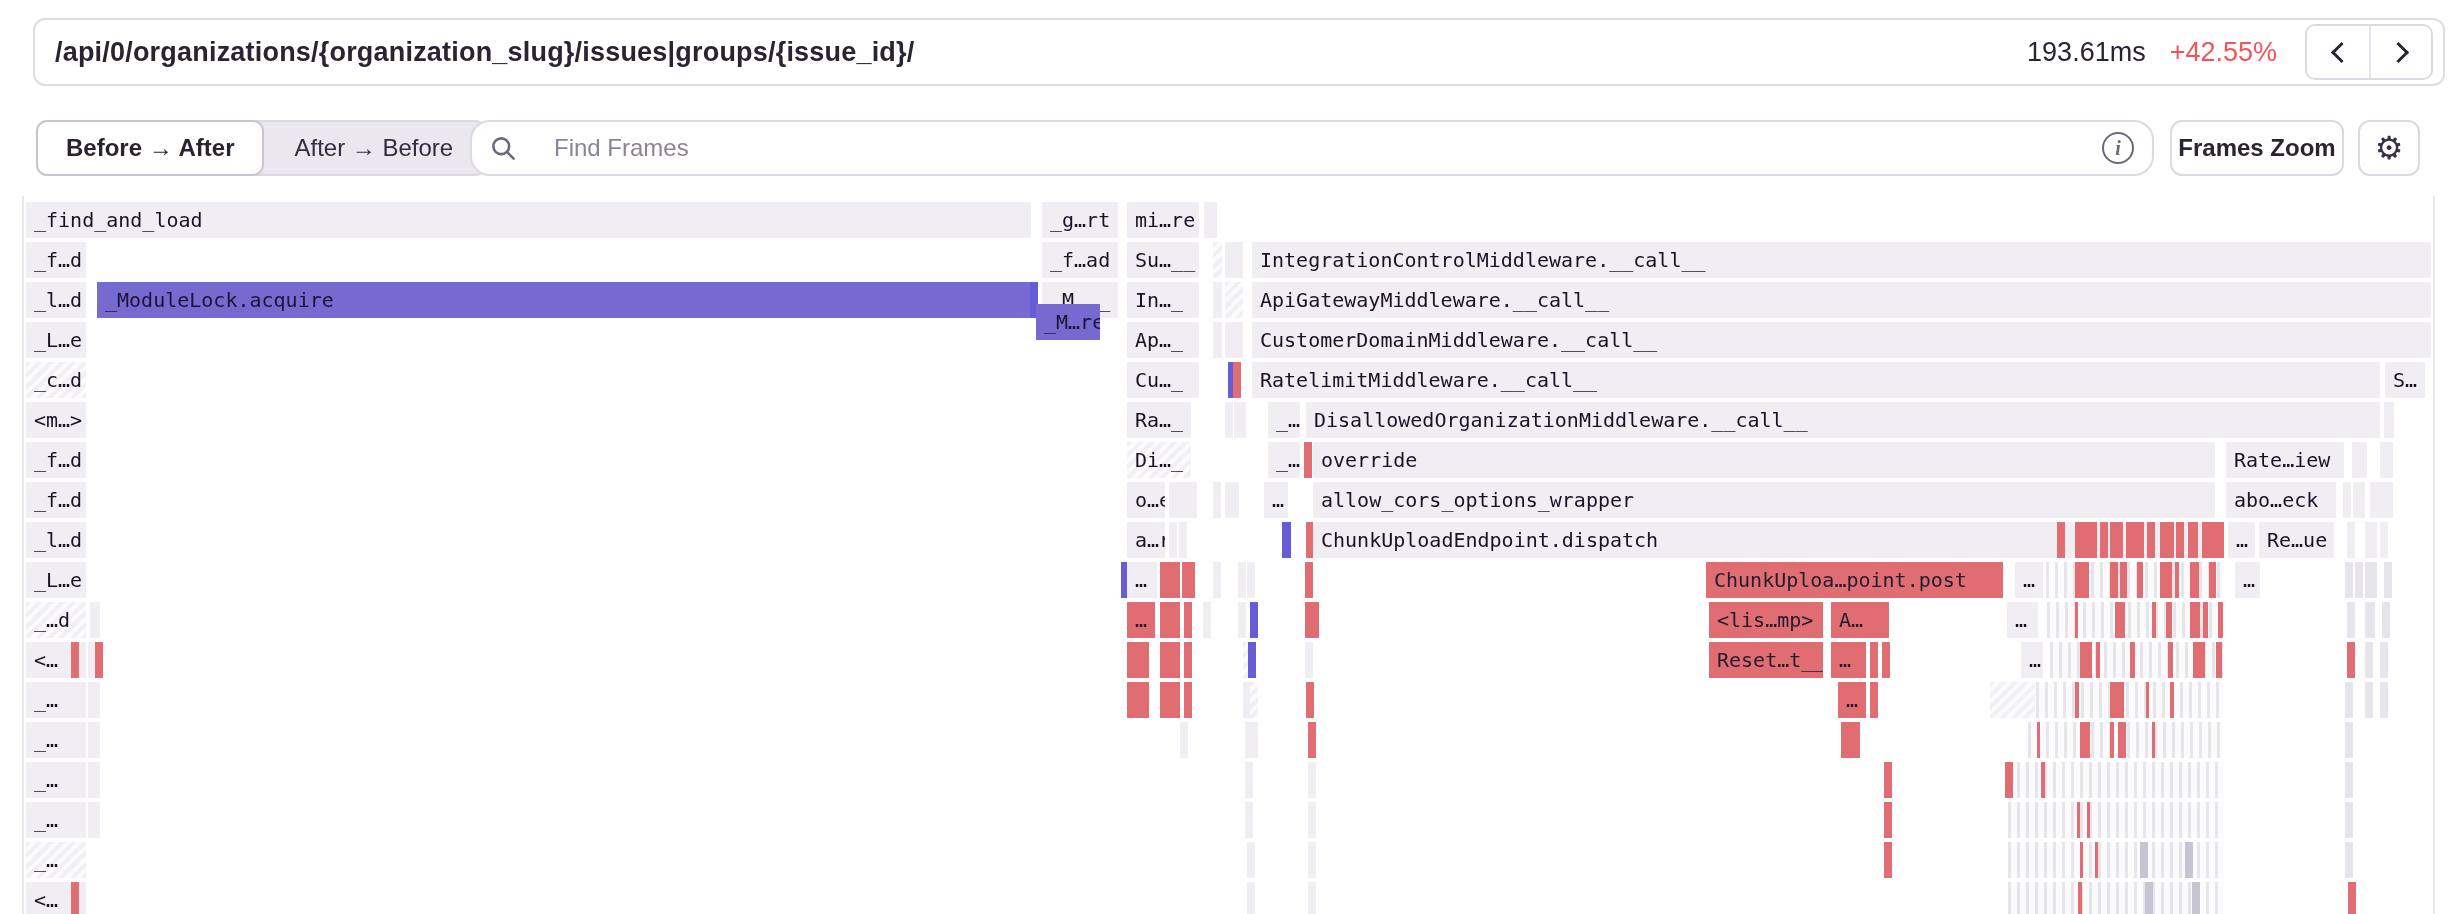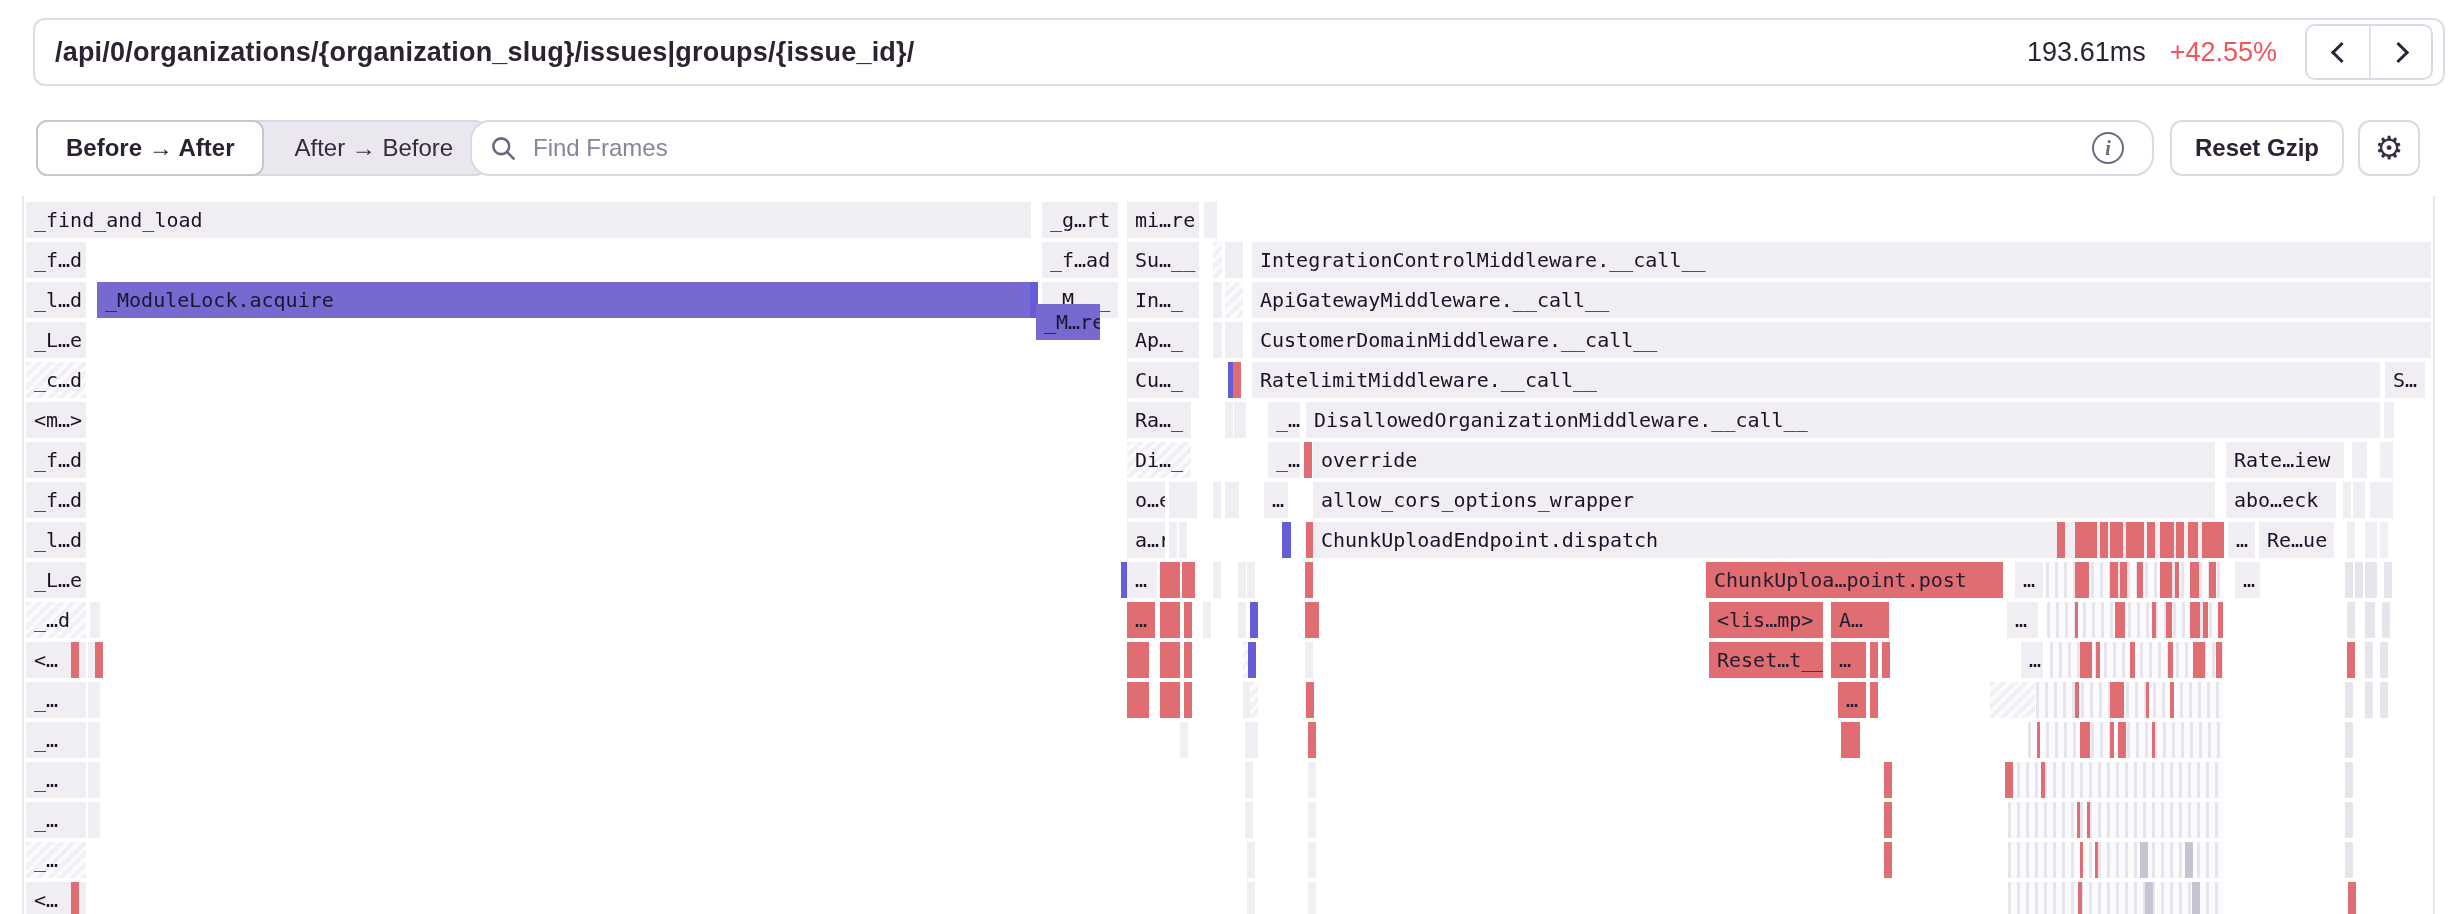--- a/index.html
+++ b/index.html
@@ -42,21 +42,21 @@
     padding:0 28px; font-weight:700; font-size:24px;
     display:flex; align-items:center; cursor:pointer; white-space:nowrap;
   }
   .seg-off {
     padding:0 32px; font-size:24px; color:#352b42;
     display:flex; align-items:center; cursor:pointer; white-space:nowrap;
   }
   .search {
     position:absolute; left:470px; top:120px; width:1684px; height:56px;
     border:2px solid #dcd8e4; border-radius:20px; background:#fff;
-    display:flex; align-items:center; padding:0 28px 0 18px;
+    display:flex; align-items:center; padding:0 18px 0 18px;gap:21px;
   }
   .search input {
     flex:1; border:none; outline:none; font-size:24px; margin-left:14px;
     font-family:"Liberation Sans", sans-serif; color:#2b2233; background:transparent;
   }
   .search input::placeholder { color:#8c8299; }
   .info {
     width:32px; height:32px; border:2px solid #70667f; border-radius:50%;
     color:#70667f; font-size:20px; font-weight:600;
     display:flex; align-items:center; justify-content:center; cursor:pointer;
@@ -116,21 +116,21 @@
 
 <div class="search">
   <svg width="27" height="27" viewBox="0 0 24 24">
     <circle cx="10" cy="10" r="7" fill="none" stroke="#70667f" stroke-width="2.3"></circle>
     <line x1="15.2" y1="15.2" x2="21" y2="21" stroke="#70667f" stroke-width="2.3" stroke-linecap="round"></line>
   </svg>
   <input placeholder="Find Frames" style="">
   <span class="info">i</span>
 </div>
 
-<button class="tbtn" id="reset-btn">Reset Gzip</button>
+<button class="tbtn" id="reset-btn">Frames Zoom</button>
 <button class="tbtn" id="gear-btn">
     <span>⚙</span>
   </button>
 
 <div id="flame">
   <div class="pborder" style="left:22px"></div>
   <div class="pborder" style="left:2433px"></div>
 <div class="band" style="left: 2046px; top: 562px; width: 177px;">
       <div class="red" style="left: 29px; width: 14px;"></div>
       <div class="red" style="left: 64px; width: 8px;"></div>

